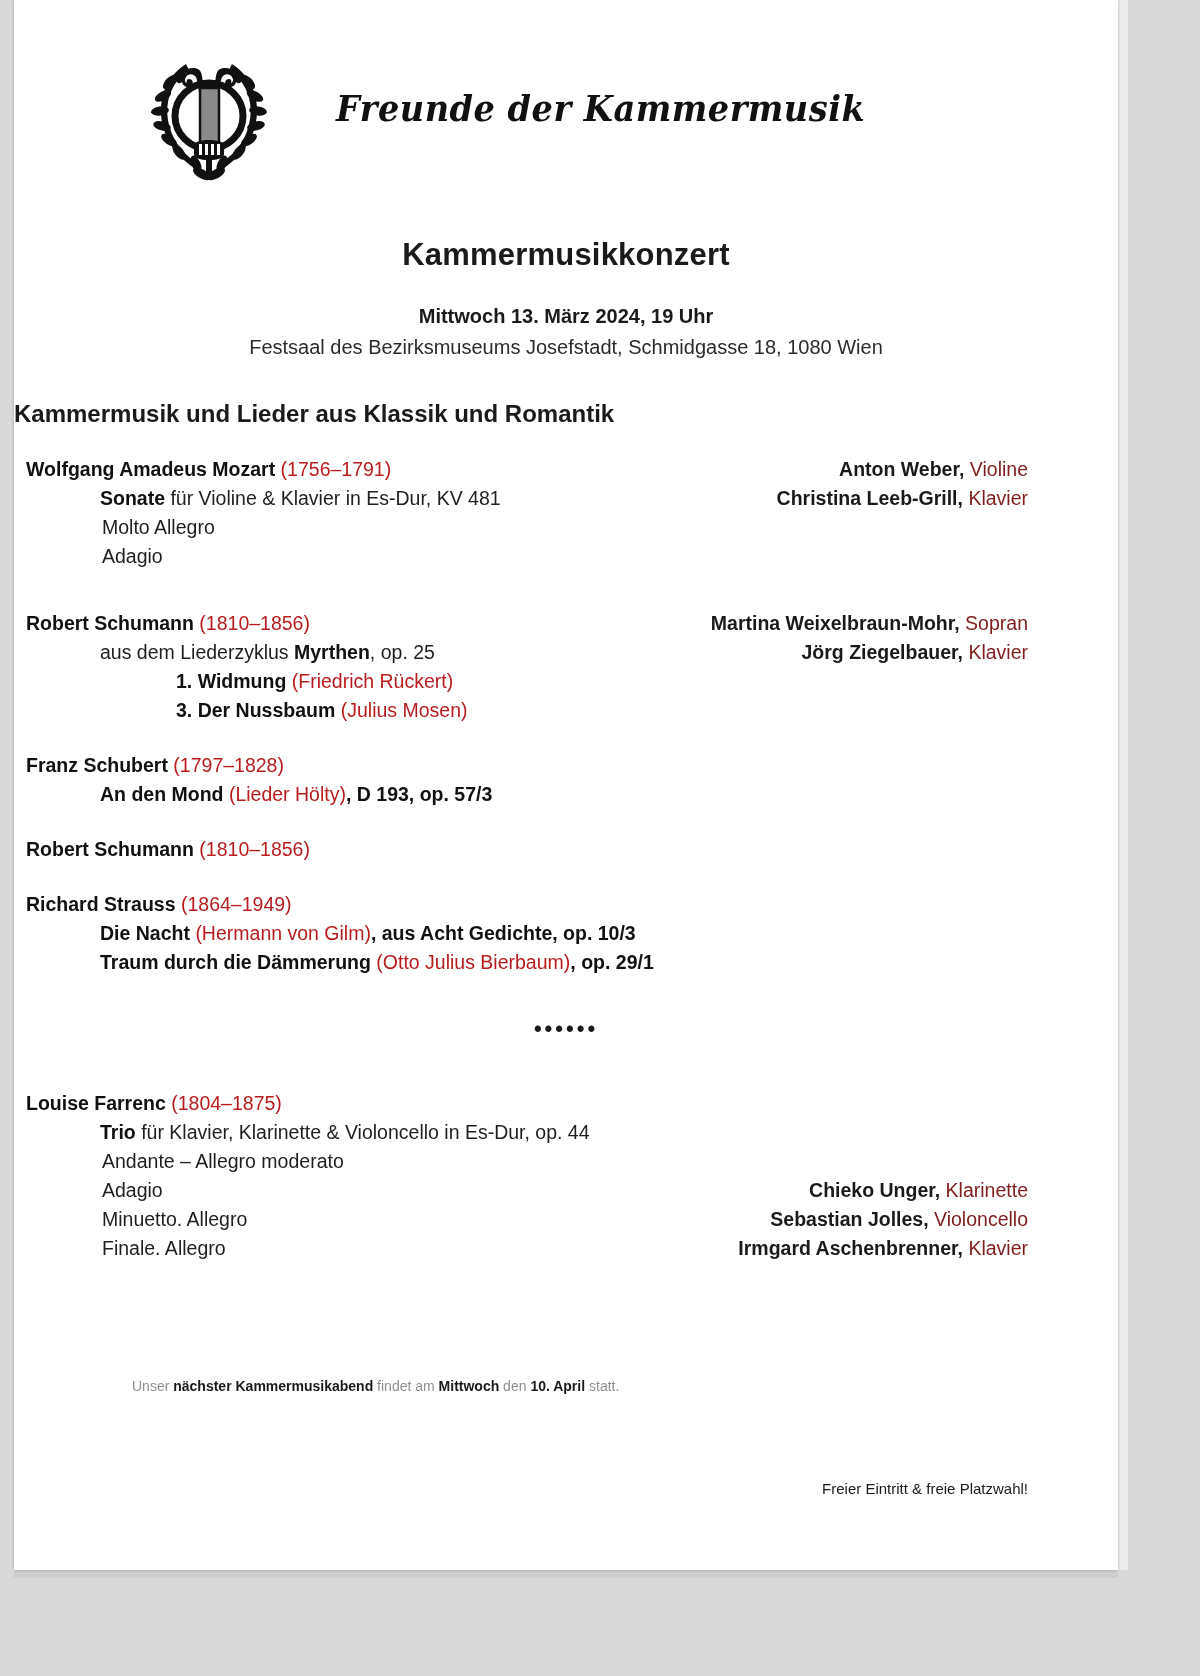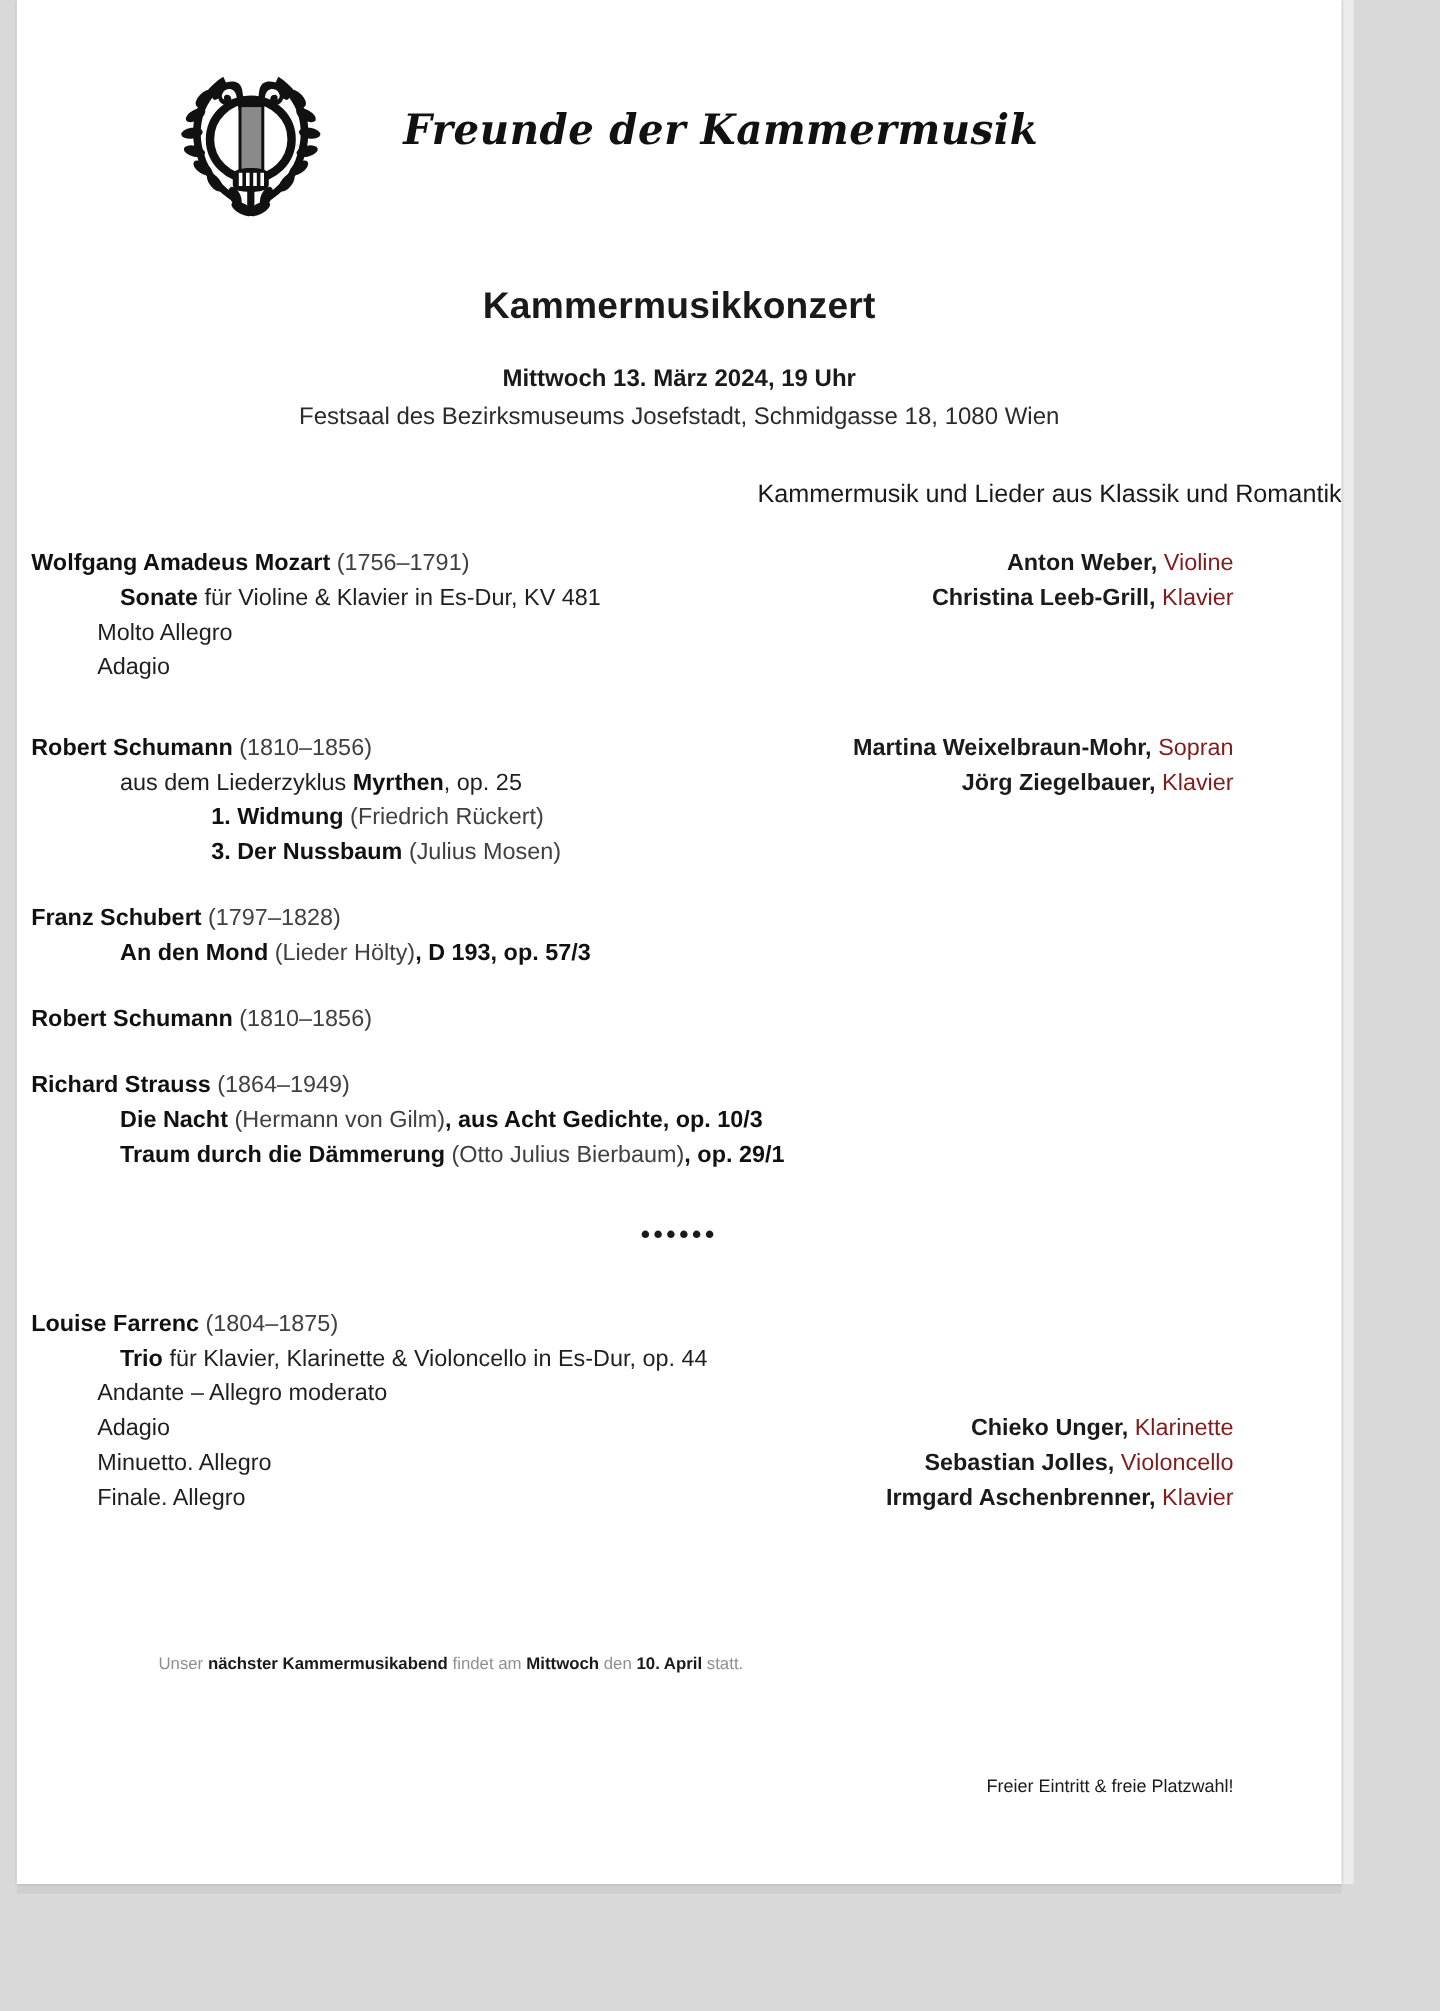--- a/index.html
+++ b/index.html
@@ -106,23 +106,23 @@
     text-align: center;
     font-size: 20px;
     font-weight: normal;
     color: #2b2b2b;
   }
   .programme-subtitle {
     position: absolute;
     left: 0;
     top: 400px;
     width: 1104px;
-    text-align: right;
-    font-size: 21px;
-    font-weight: normal;
+    text-align: left;
+    font-size: 24px;
+    font-weight: bold;
     color: #1a1a1a;
   }
 
   
   .programme {
     position: absolute;
     left: 0;
     top: 458px;
     width: 1104px;
   }
@@ -148,25 +148,25 @@
     position: absolute;
     right: 90px;
     top: 0;
     text-align: right;
     font-size: 19.5px;
     color: #1f1f1f;
     white-space: nowrap;
   }
   .composer-line .left-col { padding-left: 12px; }
   .work-line .left-col { padding-left: 86px; }
-  .movement-line .left-col { padding-left: 67px; }
+  .movement-line .left-col { padding-left: 88px; }
   .song-line .left-col { padding-left: 162px; }
 
   b.strong { font-weight: bold; color: #111111; }
-  span.muted { color: #404040; font-weight: normal; }
+  span.muted { color: #b91c1c; font-weight: normal; }
   span.plain { font-weight: normal; color: #1f1f1f; }
   span.perf-name { font-weight: bold; color: #1a1a1a; }
   span.perf-instr { color: #7f1d1d; font-weight: normal; }
 
   .gap-sm { height: 14px; }
   .gap-md { height: 26px; }
   .gap-lg { height: 38px; }
 
   .divider-dots {
     width: 1104px;

